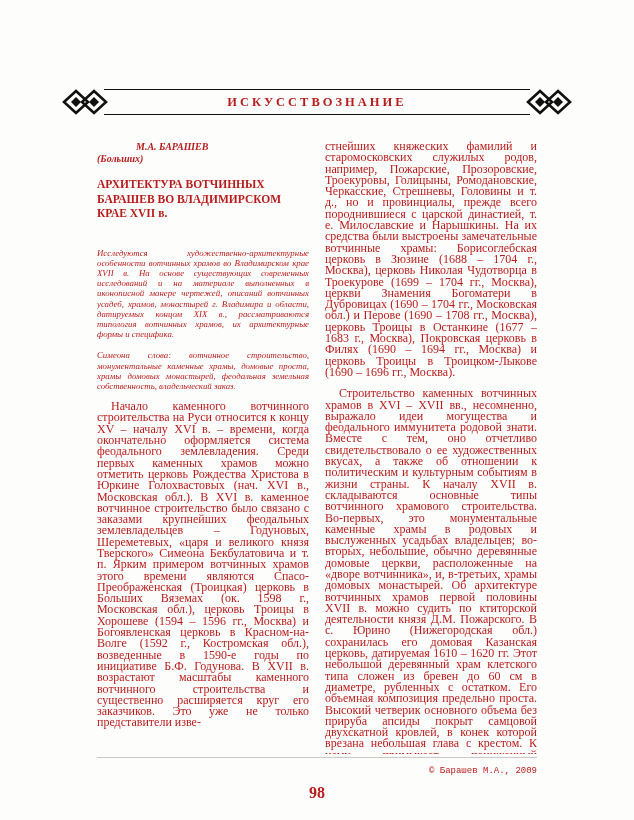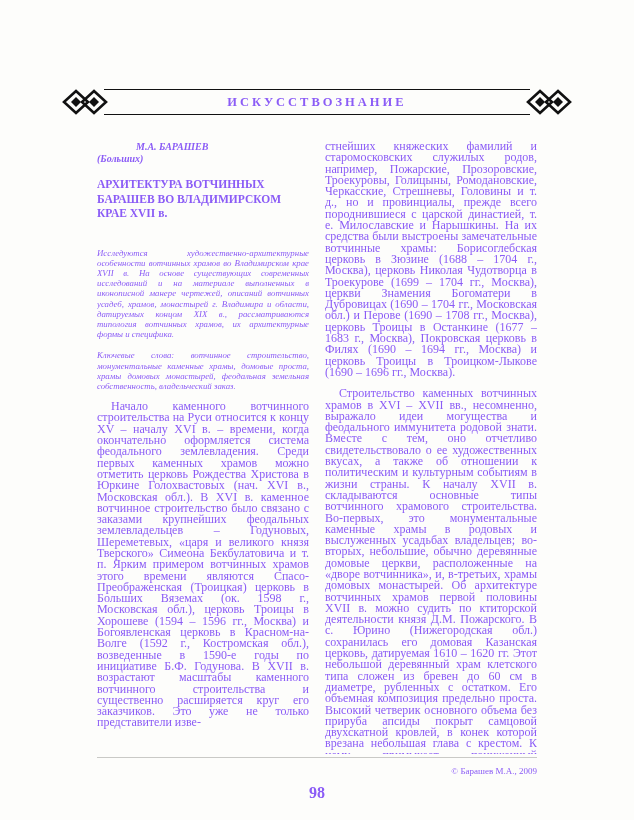--- a/index.html
+++ b/index.html
@@ -1,21 +1,21 @@
 <!DOCTYPE html>
 <html><head>
 <meta charset="utf-8">
 <style>
   html,body{margin:0;padding:0;background:#e9e9e9;}
   .page{
     position:relative;
     width:634px;height:820px;
     margin:0 auto;
     background:#fdfdfb;
-    color:#8b5cf6;
+    color:#b91c1c;
     font-family:"Liberation Serif","DejaVu Serif",serif;
     overflow:hidden;
   }
   
   .header-band{
     position:absolute;left:62px;right:62px;top:86px;height:32px;
     display:flex;align-items:center;
   }
   .ornament{flex:0 0 auto;line-height:0;}
   .band-mid{
@@ -52,20 +52,21 @@
   .col-right .body-text:first-child{margin-top:0;}
   .indent{text-indent:14px;}
   
   .footer-rule{
     position:absolute;left:97px;right:97px;bottom:62px;
     border-top:1px solid #c9c9c6;height:0;
   }
   .copyright{
     position:absolute;right:97px;bottom:44px;
     font-size:9px;
+    font-family:Liberation Mono, monospace;
   }
   .page-number{
     position:absolute;left:0;right:0;bottom:18px;
     text-align:center;font-weight:bold;font-size:16px;
   }
 </style>
 </head>
 <body>
 
 <div class="page">
@@ -91,21 +92,21 @@
       </svg>
     </span>
   </div>
 
   <div class="columns">
     <div class="col col-left">
       <div class="author">М.А. БАРАШЕВ</div>
       <div class="author-city">(Больших)</div>
       <h1 class="title">АРХИТЕКТУРА ВОТЧИННЫХ БАРАШЕВ ВО ВЛАДИМИРСКОМ КРАЕ XVII в.</h1>
       <p class="abstract">Исследуются художественно-архитектурные особенности вотчинных храмов во Владимирском крае XVII в. На основе существующих современных исследований и на материале выполненных в иконописной манере чертежей, описаний вотчинных усадеб, храмов, монастырей г. Владимира и области, датируемых концом XIX в., рассматриваются типология вотчинных храмов, их архитектурные формы и специфика.</p>
-      <p class="keywords"><span class="kw-label">Ключевые слова:</span> <span>вотчинное строительство, монументальные каменные храмы, домовые проста, храмы домовых монастырей, феодальная земельная собственность, владельческий заказ.</span></p>
+      <p class="keywords"><span class="kw-label">Симеона слова:</span> <span>вотчинное строительство, монументальные каменные храмы, домовые проста, храмы домовых монастырей, феодальная земельная собственность, владельческий заказ.</span></p>
       <p class="body-text indent">Начало каменного вотчинного строительства на Руси относится к концу XV – началу XVI в. – времени, когда окончательно оформляется система феодального землевладения. Среди первых каменных храмов можно отметить церковь Рождества Христова в Юркине Голохвастовых (нач. XVI в., Московская обл.). В XVI в. каменное вотчинное строительство было связано с заказами крупнейших феодальных землевладельцев – Годуновых, Шереметевых, «царя и великого князя Тверского» Симеона Бекбулатовича и т. п. Ярким примером вотчинных храмов этого времени являются Спасо-Преображенская (Троицкая) церковь в Больших Вяземах (ок. 1598 г., Московская обл.), церковь Троицы в Хорошеве (1594 – 1596 гг., Москва) и Богоявленская церковь в Красном-на-Волге (1592 г., Костромская обл.), возведенные в 1590-е годы по инициативе Б.Ф. Годунова. В XVII в. возрастают масштабы каменного вотчинного строительства и существенно расширяется круг его заказчиков. Это уже не только представители изве-</p>
     </div>
     <div class="col col-right">
       <p class="body-text">стнейших княжеских фамилий и старомосковских служилых родов, например, Пожарские, Прозоровские, Троекуровы, Голицыны, Ромодановские, Черкасские, Стрешневы, Головины и т. д., но и провинциалы, прежде всего породнившиеся с царской династией, т. е. Милославские и Нарышкины. На их средства были выстроены замечательные вотчинные храмы: Борисоглебская церковь в Зюзине (1688 – 1704 г., Москва), церковь Николая Чудотворца в Троекурове (1699 – 1704 гг., Москва), церкви Знамения Богоматери в Дубровицах (1690 – 1704 гг., Московская обл.) и Перове (1690 – 1708 гг., Москва), церковь Троицы в Останкине (1677 – 1683 г., Москва), Покровская церковь в Филях (1690 – 1694 гг., Москва) и церковь Троицы в Троицком-Лыкове (1690 – 1696 гг., Москва).</p>
       <p class="body-text indent">Строительство каменных вотчинных храмов в XVI – XVII вв., несомненно, выражало идеи могущества и феодального иммунитета родовой знати. Вместе с тем, оно отчетливо свидетельствовало о ее художественных вкусах, а также об отношении к политическим и культурным событиям в жизни страны. К началу XVII в. складываются основные типы вотчинного храмового строительства. Во-первых, это монументальные каменные храмы в родовых и выслуженных усадьбах владельцев; во-вторых, небольшие, обычно деревянные домовые церкви, расположенные на «дворе вотчинника», и, в-третьих, храмы домовых монастырей. Об архитектуре вотчинных храмов первой половины XVII в. можно судить по ктиторской деятельности князя Д.М. Пожарского. В с. Юрино (Нижегородская обл.) сохранилась его домовая Казанская церковь, датируемая 1610 – 1620 гг. Этот небольшой деревянный храм клетского типа сложен из бревен до 60 см в диаметре, рубленных с остатком. Его объемная композиция предельно проста. Высокий четверик основного объема без прируба апсиды покрыт самцовой двухскатной кровлей, в конек которой врезана небольшая глава с крестом. К нему примыкает пониженный прямоугольный в пла-</p>
     </div>
   </div>
 
   <div class="footer-rule"></div>
   <div class="copyright">© Барашев М.А., 2009</div>

